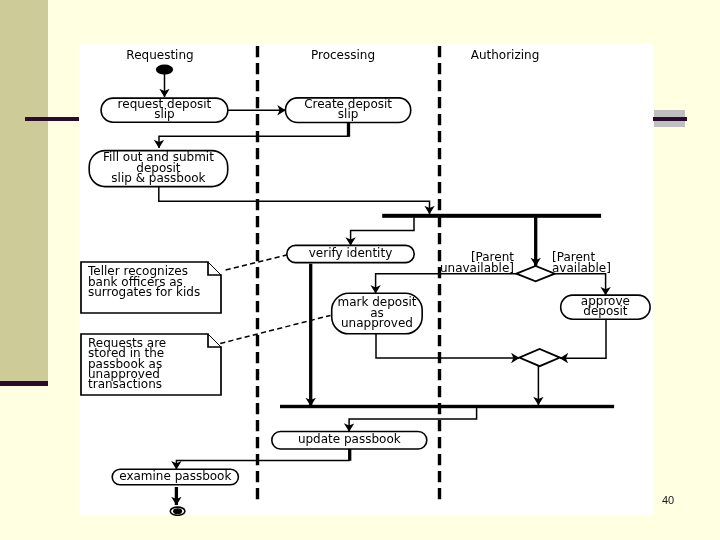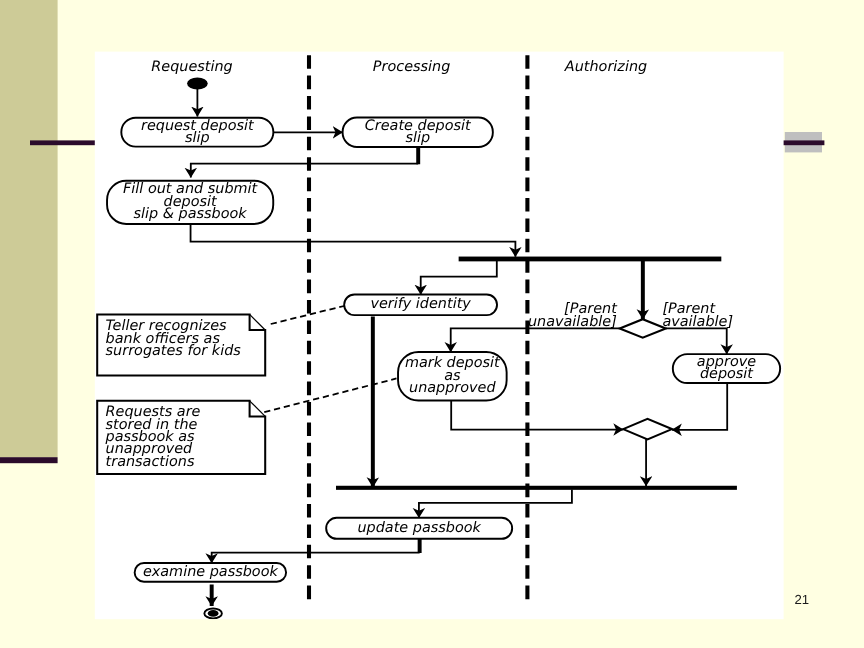--- a/index.html
+++ b/index.html
@@ -6,21 +6,21 @@
   html,body{margin:0;padding:0;}
   body{width:720px;height:540px;overflow:hidden;
        font-family:"Liberation Sans",sans-serif;
        background:#FFFFE2;}
   #slide{position:relative;width:720px;height:540px;overflow:hidden;background:#FFFFE2;}
   .band{position:absolute;left:0;top:0;width:48px;height:381px;background:#CDCB97;}
   .bandbar{position:absolute;left:0;top:381px;width:48px;height:5px;background:#2B0B2B;}
   .leftrule{position:absolute;left:25px;top:117px;width:60px;height:4px;background:#2B0B2B;}
   .rightmark{position:absolute;left:654px;top:110px;width:31px;height:17px;background:#BFBFBF;}
   .rightmark .ln{position:absolute;left:-2px;top:7px;width:35px;height:4px;background:#2B0B2B;}
-  #pic{position:absolute;left:79px;top:43px;width:574px;height:473px;background:#FFFFFF;font-style:italic;}
+  #pic{position:absolute;left:79px;top:43px;width:574px;height:473px;background:#FFFFFF;}
   #pagenum{position:absolute;left:662px;top:494px;font-size:11px;color:#1A1A1A;}
 </style>
 </head>
 <body>
 
 <div id="slide">
   <div class="band"></div>
   <div class="bandbar"></div>
   <div class="leftrule"></div>
   <div class="rightmark">
@@ -98,14 +98,14 @@
         <text x="9" y="253" text-anchor="start" font-size="12" font-family="&quot;DejaVu Sans&quot;,sans-serif" fill="#000">surrogates for kids</text>
         <path d="M2 291 H 129 V 304 H 142 V 352 H 2 Z" fill="#fff" stroke="#000" stroke-width="1.7"></path>
         <path d="M129 291 L 142 304" fill="none" stroke="#000" stroke-width="1"></path>
         <text x="9" y="304" text-anchor="start" font-size="12" font-family="&quot;DejaVu Sans&quot;,sans-serif" fill="#000">Requests are</text>
         <text x="9" y="314.3" text-anchor="start" font-size="12" font-family="&quot;DejaVu Sans&quot;,sans-serif" fill="#000">stored in the</text>
         <text x="9" y="324.6" text-anchor="start" font-size="12" font-family="&quot;DejaVu Sans&quot;,sans-serif" fill="#000">passbook as</text>
         <text x="9" y="334.9" text-anchor="start" font-size="12" font-family="&quot;DejaVu Sans&quot;,sans-serif" fill="#000">unapproved</text>
         <text x="9" y="345.2" text-anchor="start" font-size="12" font-family="&quot;DejaVu Sans&quot;,sans-serif" fill="#000">transactions</text>
       </svg>
   </div>
-  <div id="pagenum">21</div>
+  <div id="pagenum">40</div>
 </div>
 
 </body></html>

